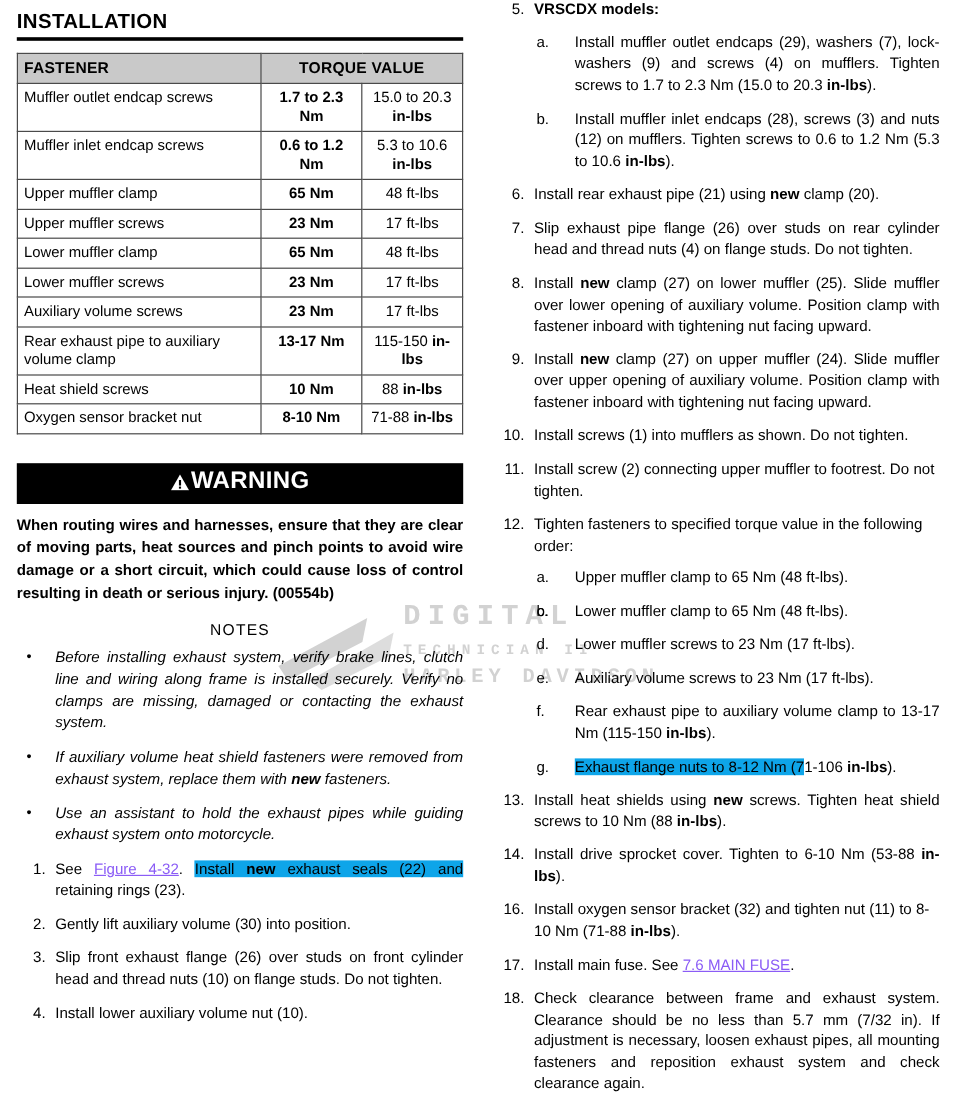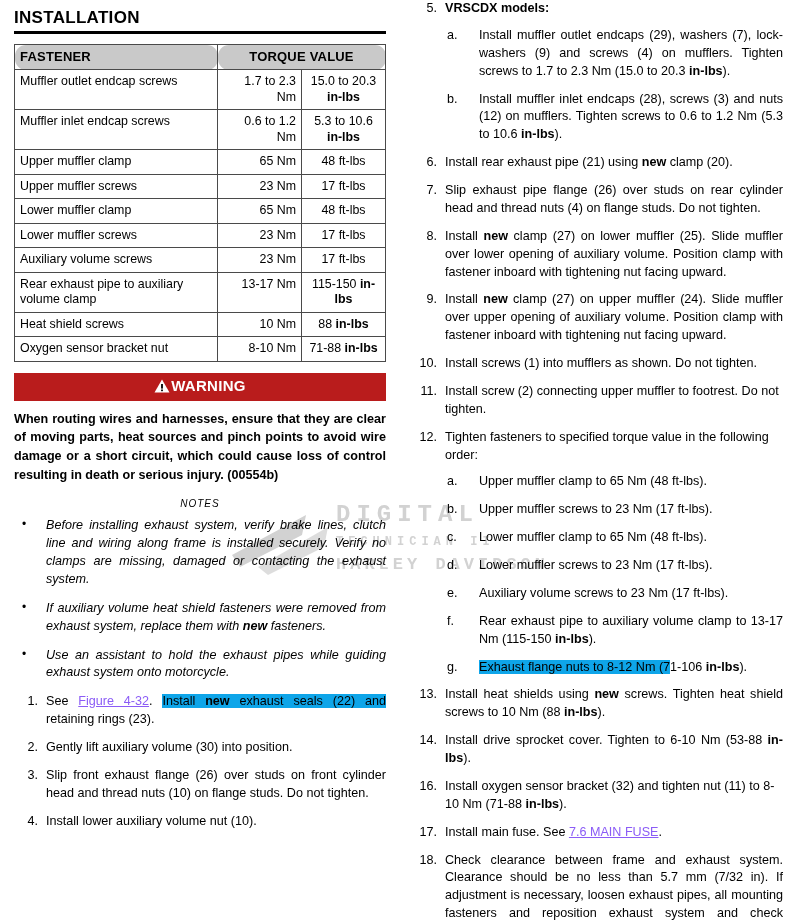--- a/index.html
+++ b/index.html
@@ -89,60 +89,58 @@
     vertical-align: top;
     line-height: 1.25;
   }
   table.torque thead th {
     background: #c9c9c9;
     font-weight: bold;
     font-size: 13px;
     letter-spacing: 0.2px;
     padding-top: 4px;
     padding-bottom: 4px;
-    border-radius: 11px;
   }
   th.c-fastener { text-align: left; width: 192px; }
   th.c-torque   { text-align: center; }
   td.c-name { text-align: left; }
-  td.c-nm   { text-align: right; width: 92px; }
+  td.c-nm   { text-align: center; width: 92px; font-weight: bold; }
   td.c-imp  { text-align: center; }
 
   
   .warn-bar {
-    background: #b91c1c;
+    background: #000000;
     color: #ffffff;
     text-align: center;
     font-weight: bold;
-    font-size: 15px;
+    font-size: 20px;
     letter-spacing: 0.3px;
     padding: 4px 0 5px 0;
-    margin-top: 11px;
+    margin-top: 24px;
     width: 372px;
     box-sizing: border-box;
   }
   .warn-bar .tri {
     display: inline-block;
     vertical-align: -2px;
     margin-right: 1px;
   }
   .warn-body {
     font-size: 12.6px;
     font-weight: bold;
     line-height: 1.48;
     text-align: justify;
     margin-top: 9px;
     width: 372px;
   }
 
   
   .notes-head {
     text-align: center;
-    font-style: italic;
-    font-size: 10px;
+    font-size: 13px;
     letter-spacing: 1px;
     margin: 14px 0 8px 0;
   }
   ul.notes {
     list-style: none;
     margin: 0;
     padding: 0;
     font-size: 12.6px;
   }
   ul.notes > li {
@@ -371,21 +369,21 @@
       </li>
 
       <li>
         <span class="num">11.</span><span>Install screw (2) connecting upper muffler to footrest. Do not tighten.</span>
       </li>
 
       <li>
         <span class="num">12.</span><span>Tighten fasteners to specified torque value in the following order:</span>
         <ol class="sub" id="sub12">
             <li><span class="num">a.</span><span>Upper muffler clamp to 65 Nm (48 ft-lbs).</span></li>
-            <li><span class="num">b.</span><span>Upper muffler screws to 23 Nm (17 ft-lbs).</span></li>
+            <li><span class="num">b.</span></li>
             <li><span class="num">c.</span><span>Lower muffler clamp to 65 Nm (48 ft-lbs).</span></li>
             <li><span class="num">d.</span><span>Lower muffler screws to 23 Nm (17 ft-lbs).</span></li>
             <li><span class="num">e.</span><span>Auxiliary volume screws to 23 Nm (17 ft-lbs).</span></li>
             <li class="just"><span class="num">f.</span><span>Rear exhaust pipe to auxiliary volume clamp to 13-17 Nm (115-150 </span><b>in-lbs</b><span>).</span></li>
             <li><span class="num">g.</span><span class="hl">Exhaust flange nuts to 8-12 Nm (7</span><span>1-106 </span><b>in-lbs</b><span>).</span></li>
           </ol>
       </li>
 
       <li class="just">
         <span class="num">13.</span><span>Install heat shields using </span><b>new</b><span> screws. Tighten heat shield screws to 10 Nm (88 </span><b>in-lbs</b><span>).</span>

